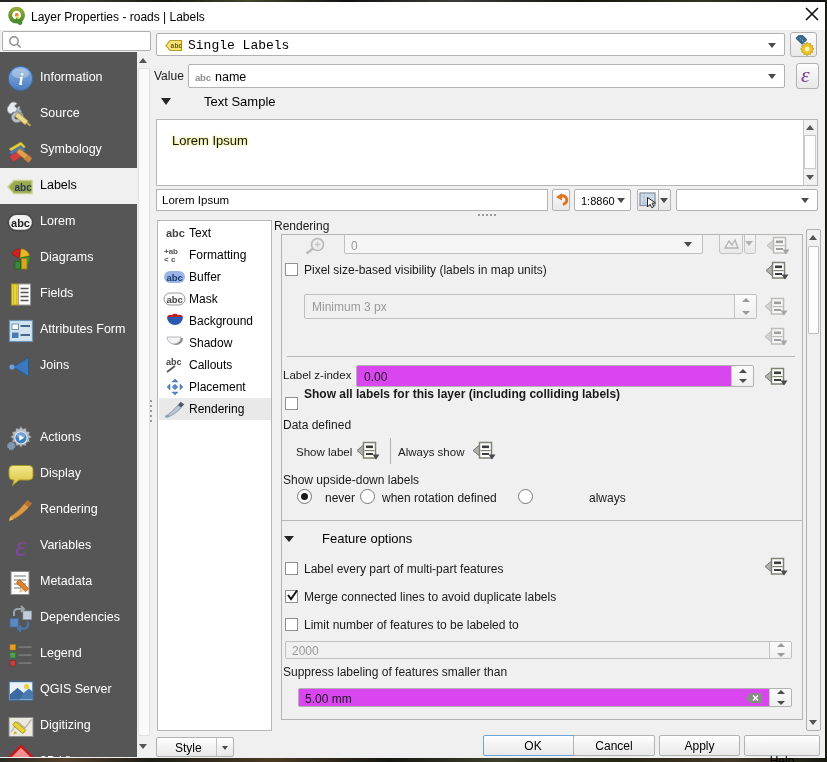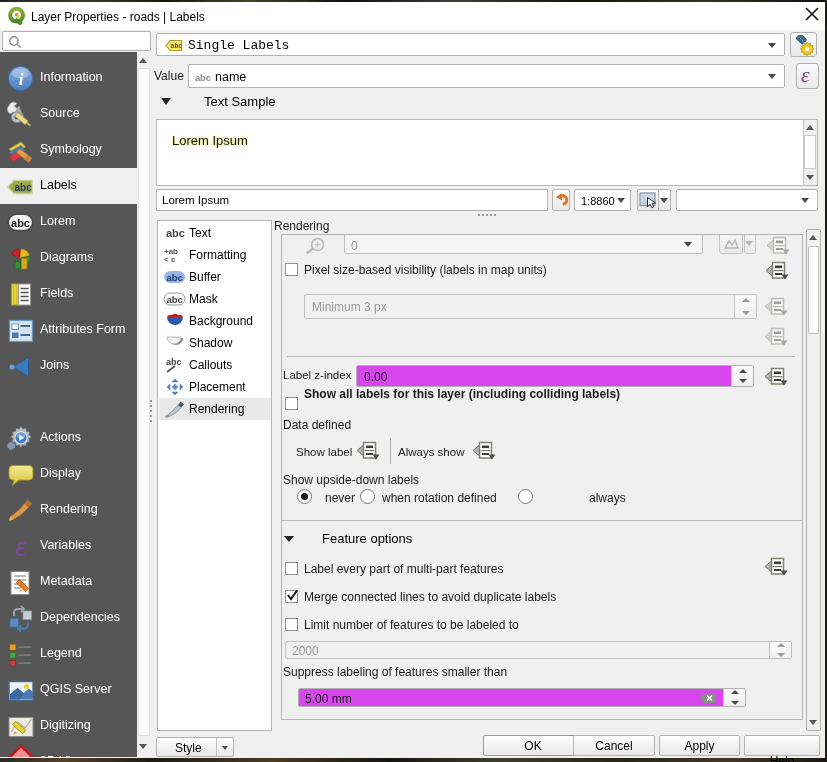--- a/index.html
+++ b/index.html
@@ -529,21 +529,21 @@
         <div class="cb" style="left:3px;top:383px"></div>
         <div class="lab12" style="left:22px;top:383px;">Limit number of features to be labeled to</div>
         <div class="spinbox dis" style="left:3px;top:406px;width:507px;height:18px;">
           <div class="glab" style="left:6px;top:2px;">2000</div>
           <div class="spin dis">
             <div class="u" style="top:1px"></div>
             <div class="d" style="bottom:1px"></div>
           </div>
         </div>
         <div class="lab12" style="left:1px;top:430px;">Suppress labeling of features smaller than</div>
-        <div class="spinbox" style="left:16px;top:453px;width:448px;height:19px;">
+        <div class="spinbox" style="left:16px;top:453px;width:494px;height:19px;">
   <div class="lab12" style="left:6px;top:3px;">5.00 mm</div>
   <svg style="position:absolute;right:28px;top:3px" width="18" height="12" viewBox="0 0 18 12">
             <path d="M5 1 H17 V11 H5 L0.5 6z" fill="#8a8a8a"></path>
             <path d="M8 3.5 L13 8.5 M13 3.5 L8 8.5" stroke="#fff" stroke-width="1.4"></path>
           </svg>
   <div class="spin">
             <div class="u" style="top:1px"></div>
             <div class="d" style="bottom:1px"></div>
           </div>
 </div>

